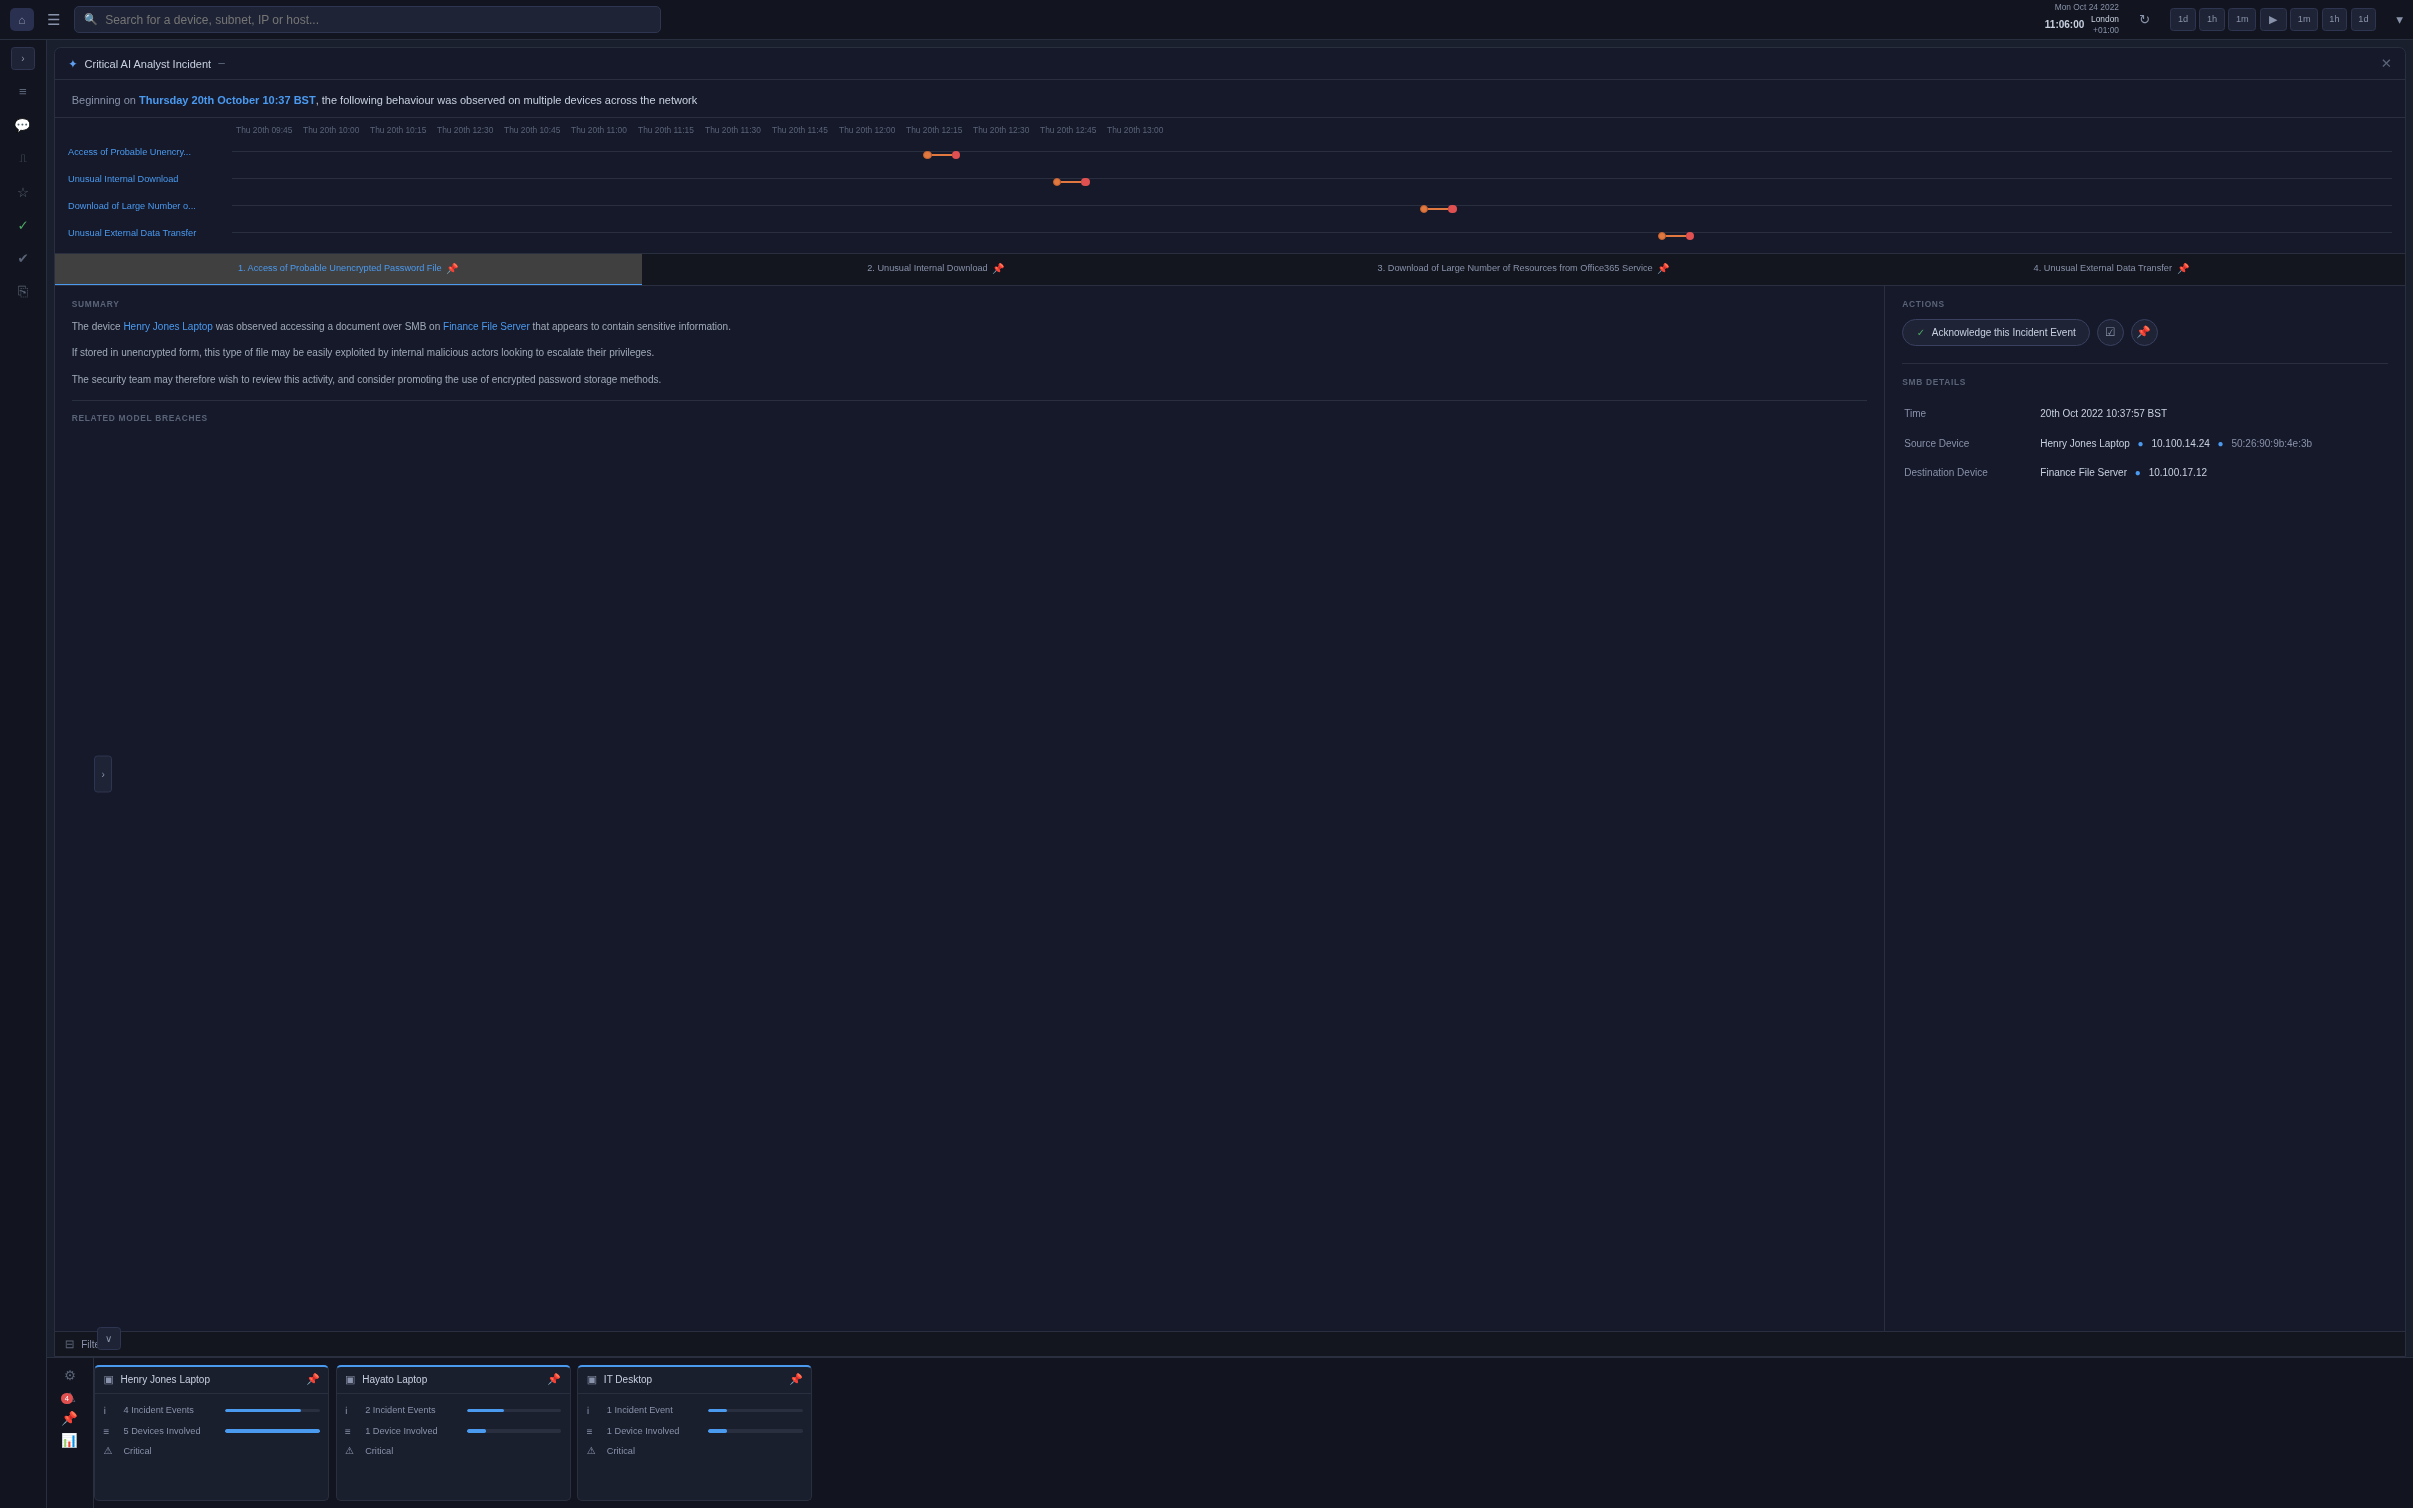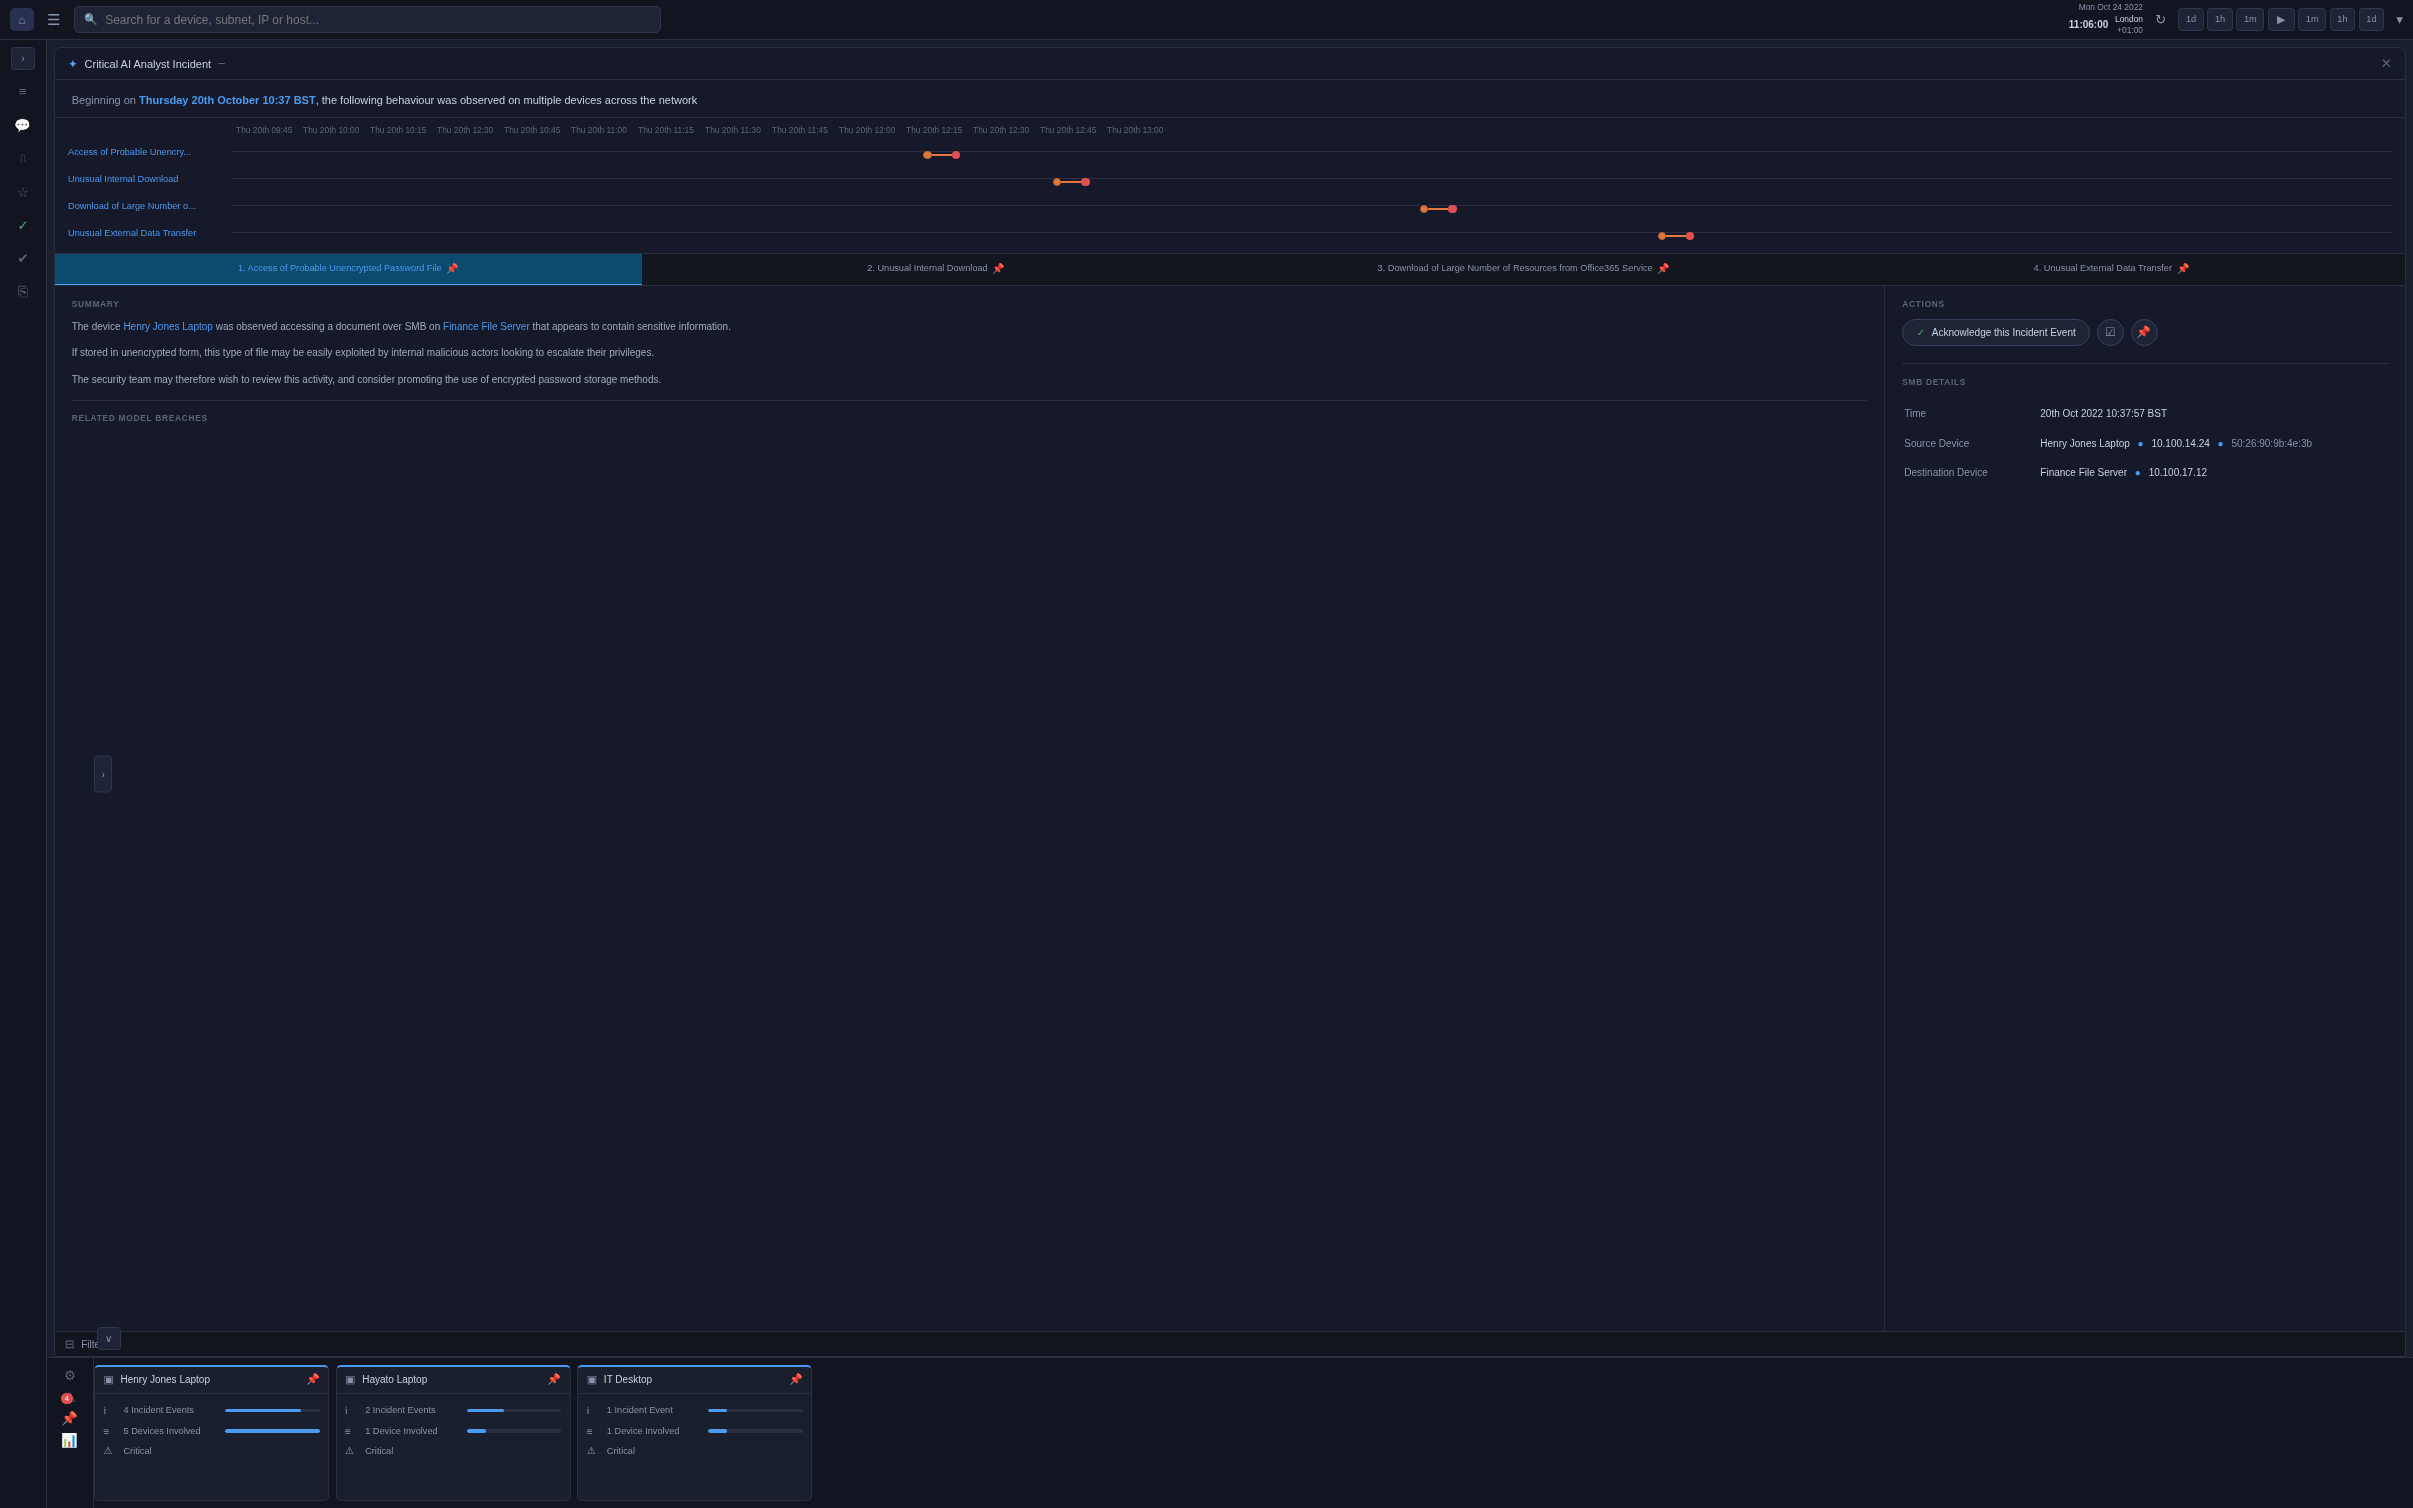--- a/index.html
+++ b/index.html
@@ -54,21 +54,21 @@
       border: none;
       outline: none;
       color: #8892aa;
       font-size: 12px;
       flex: 1;
     }
     .top-right {
       margin-left: auto;
       display: flex;
       align-items: center;
-      gap: 12px;
+      gap: 20px;
     }
     .datetime {
       text-align: right;
       font-size: 9.2px;
       line-height: 1.4;
     }
     .datetime .time { color: #c8d0e0; font-weight: 600; }
     .refresh-btn {
       background: none;
       border: none;
@@ -298,21 +298,21 @@
       display: flex;
       align-items: center;
       gap: 5px;
       justify-content: center;
       text-align: center;
       line-height: 1.3;
     }
     .event-tab.active {
       color: #4a9af0;
       border-bottom-color: #4a9af0;
-      background: #0c4a6e;
+      background: #404040;
     }
     .pin-icon {
       color: #8892aa;
       font-size: 10px;
     }
 
     
     .event-content {
       display: flex;
       flex: 1;

